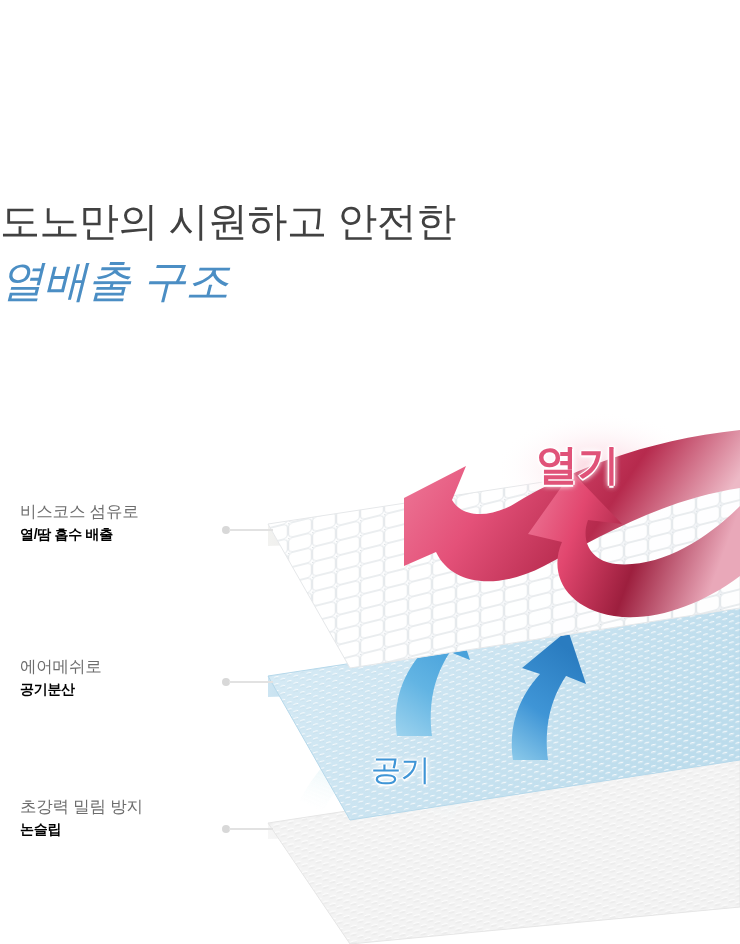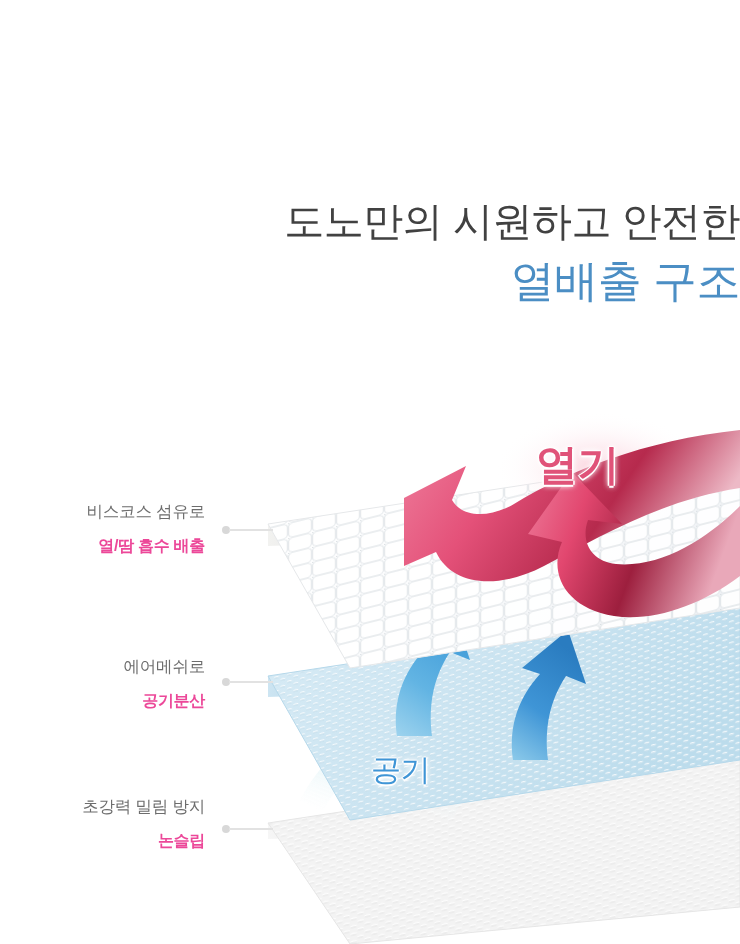--- a/index.html
+++ b/index.html
@@ -15,60 +15,61 @@
     overflow: hidden;
     font-family: "Liberation Sans", "DejaVu Sans", sans-serif;
   }
 
   
   .headline {
     position: absolute;
     left: 0;
     top: 196px;
     width: 740px;
-    text-align: right;
+    text-align: left;
     line-height: 1.28;
   }
   .headline-line1 {
     display: block;
     font-size: 40px;
     font-weight: 400;
     color: #414141;
     letter-spacing: -0.5px;
   }
   .headline-line2 {
     display: block;
     font-size: 44px;
     font-weight: 400;
     color: #4b8ec4;
     letter-spacing: -0.5px;
     margin-top: 6px;
+    font-style: italic;
   }
 
   
   .label-block {
     position: absolute;
-    text-align: right;
+    text-align: left;
     line-height: 1.35;
     white-space: nowrap;
   }
   .label-top {
     display: block;
     font-size: 16.5px;
     color: #6d6d6d;
     font-weight: 400;
     letter-spacing: -0.2px;
   }
   .label-bold {
     display: block;
-    font-size: 16px;
-    color: #ec4899;
+    font-size: 14px;
+    color: #000000;
     font-weight: 700;
     letter-spacing: -0.3px;
-    margin-top: 13px;
+    margin-top: 3px;
   }
   #label-1 { left: 20px; top: 500px; width: 185px; }
   #label-2 { left: 20px; top: 655px; width: 185px; }
   #label-3 { left: 20px; top: 795px; width: 185px; }
 
   
   .leader {
     position: absolute;
     height: 12px;
   }

